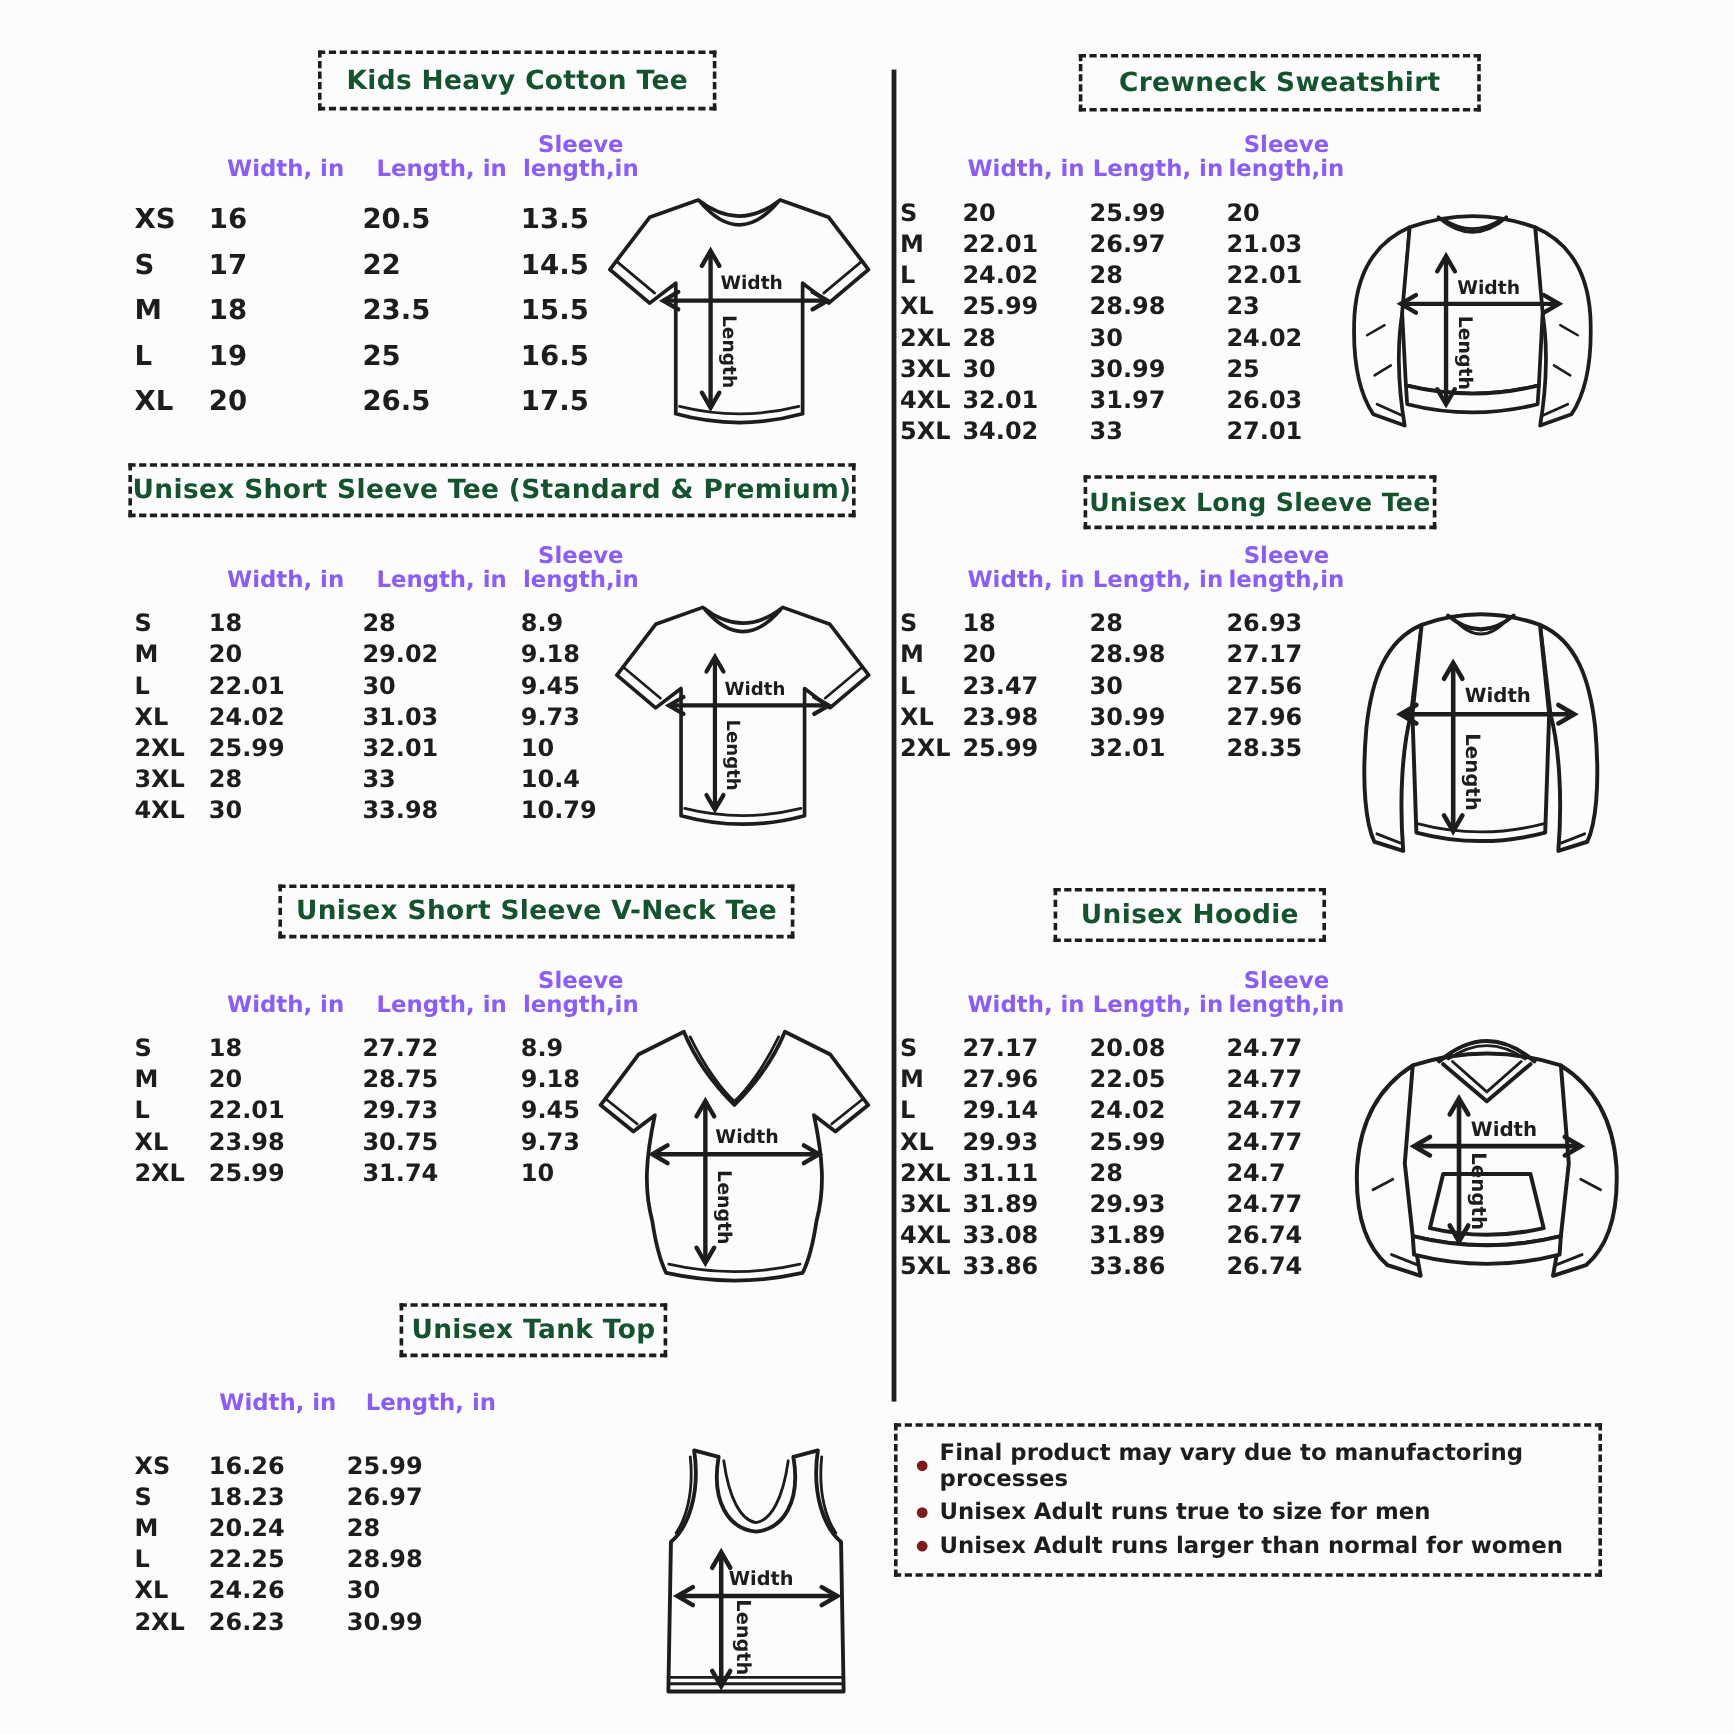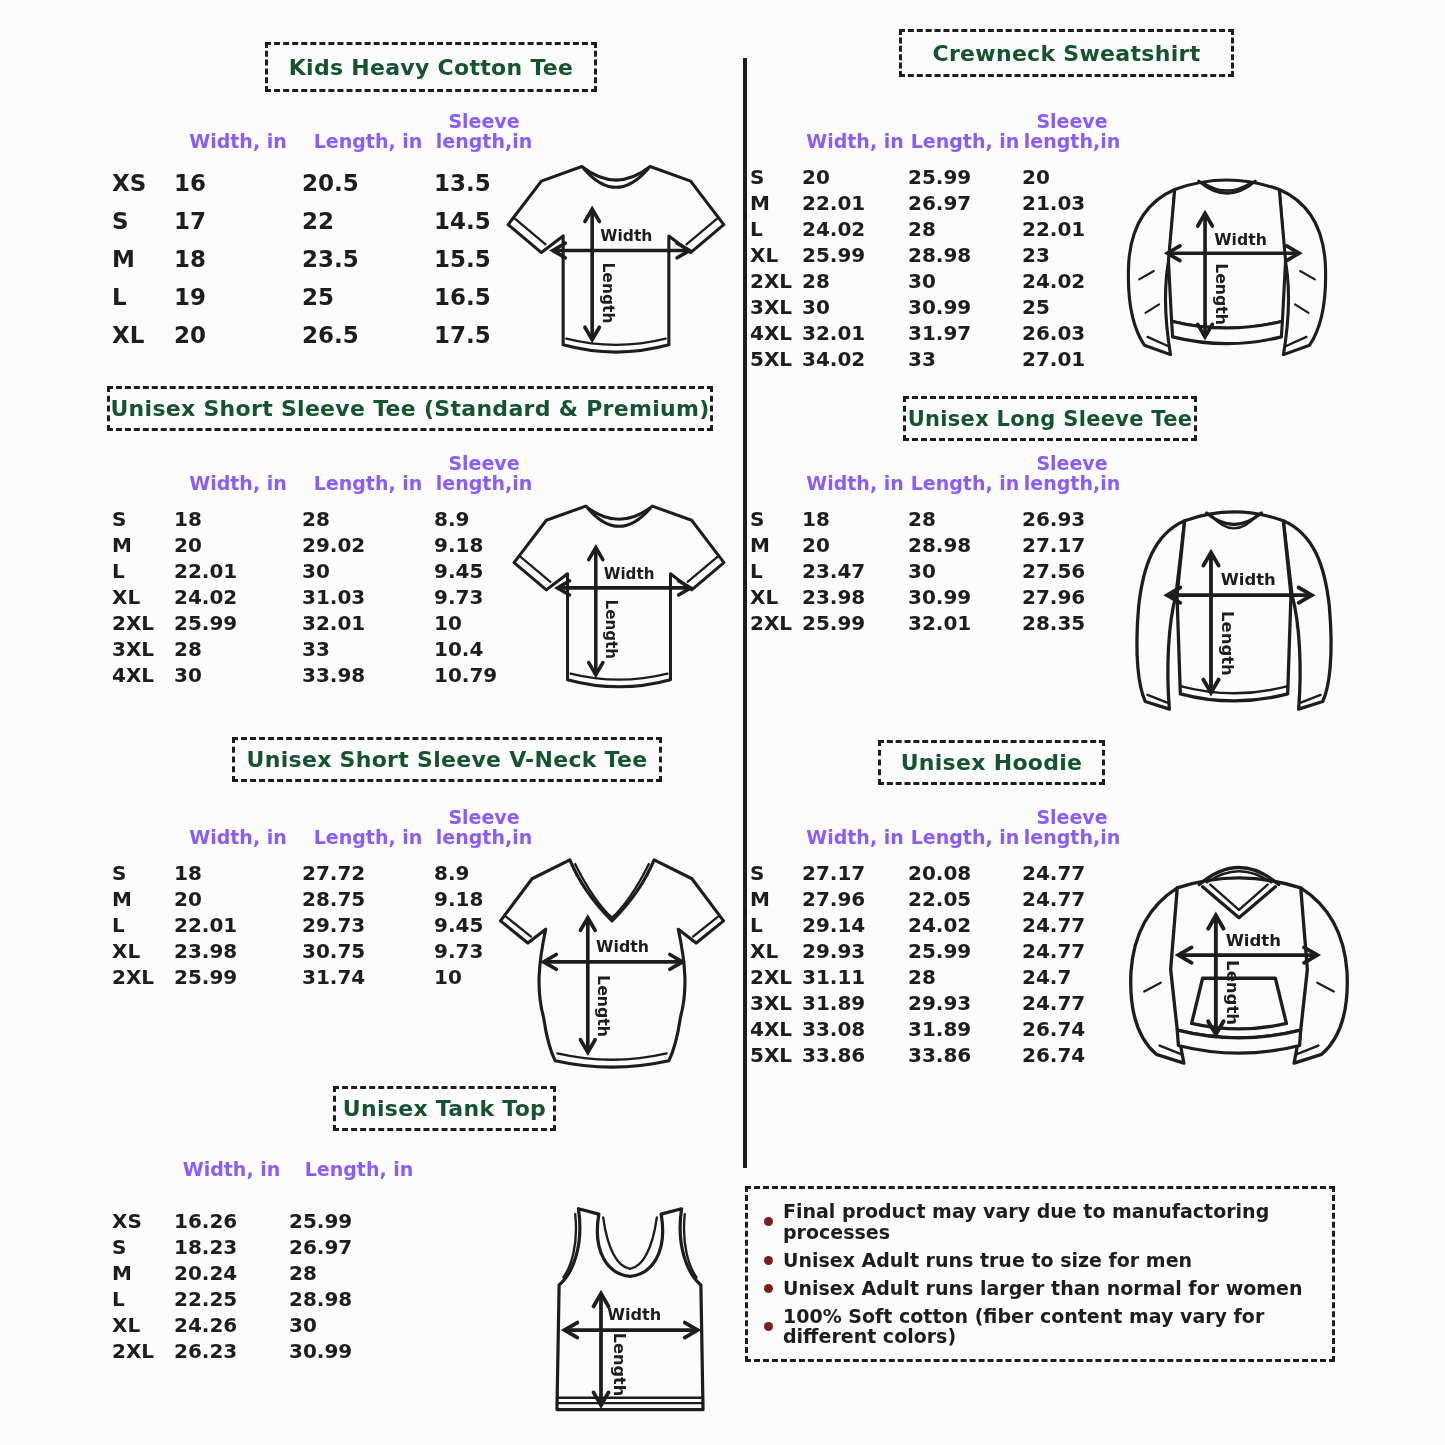--- a/index.html
+++ b/index.html
@@ -9,21 +9,21 @@
     font-family:"DejaVu Sans", sans-serif; color:#1d1d1d;
   }
   .title {
     position:absolute; box-sizing:border-box;
     border:3px dashed #1d1d1d; background:#fcfcfc;
     color:#14532d; font-weight:bold; font-size:22px; letter-spacing:.3px;
     display:flex; align-items:center; justify-content:center;
     white-space:nowrap; padding:0 6px;
   }
   #t-kids   { left:265px; top:42px;  width:332px; height:50px; }
-  #t-crew   { left:899px; top:29px;  width:335px; height:48px; }
+  #t-crew   { left:899px; top:45px;  width:335px; height:48px; }
   #t-short  { left:107px; top:386px; width:606px; height:45px; }
   #t-long   { left:903px; top:396px; width:294px; height:45px; font-size:21px; }
   #t-vneck  { left:232px; top:737px; width:430px; height:45px; }
   #t-hoodie { left:878px; top:740px; width:227px; height:45px;text-align:center; }
   #t-tank   { left:333px; top:1086px; width:223px; height:45px; }
 
   .table { position:absolute; }
   .trow { display:grid; align-items:center; }
   .left4  .trow { grid-template-columns:62px 128px 132px 100px; }
   .right4 .trow { grid-template-columns:52px 106px 114px 100px; }
@@ -561,19 +561,15 @@
         <span class="ntext">Final product may vary due to manufactoring processes</span>
       </div>
       <div class="note">
         <span class="dot"></span>
         <span class="ntext">Unisex Adult runs true to size for men</span>
       </div>
       <div class="note">
         <span class="dot"></span>
         <span class="ntext">Unisex Adult runs larger than normal for women</span>
       </div>
-      <div class="note">
-        <span class="dot"></span>
-        <span class="ntext">100% Soft cotton (fiber content may vary for different colors)</span>
-      </div>
     </div>
 
 </div>
 
 </body></html>

